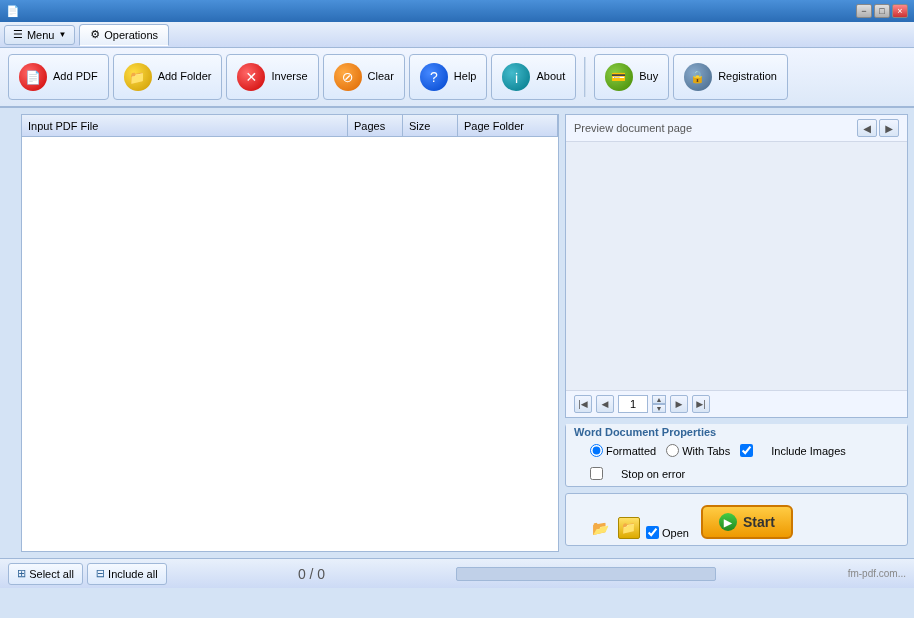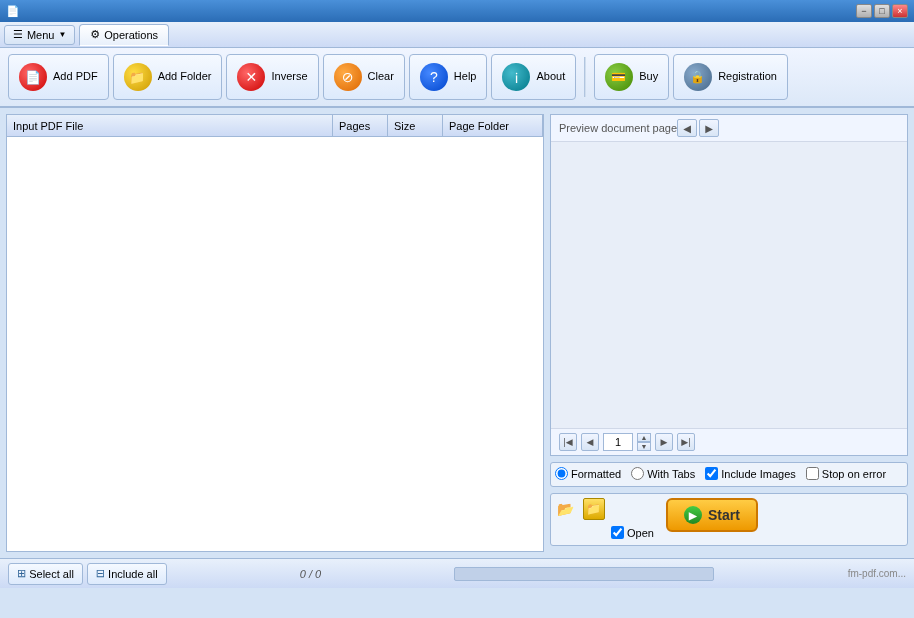--- a/index.html
+++ b/index.html
@@ -118,20 +118,21 @@
       height: 450px;
       background: #d4e3f5;
     }
 
     
     #left-panel {
       flex: 0 0 550px;
       display: flex;
       flex-direction: column;
       padding: 6px;
+      margin-left: 15px;
     }
 
     #file-table {
       flex: 1;
       background: white;
       border: 1px solid #a0b8d8;
     }
     #file-table-header {
       background: linear-gradient(to bottom, #e8f0fb, #ccdaf5);
       border-bottom: 1px solid #a0b8d8;
@@ -163,21 +164,21 @@
 
     #preview-area {
       flex: 1;
       background: white;
       border: 1px solid #a0b8d8;
       display: flex;
       flex-direction: column;
     }
     #preview-header {
       display: flex;
-      justify-content: flex-start;
+      justify-content: space-between;
       align-items: center;
       padding: 4px 8px;
       border-bottom: 1px solid #d0d8e8;
       background: #f0f5ff;
     }
     #preview-header-text { font-size: 11px; color: #555; }
     #preview-nav { display: flex; gap: 2px; }
     .nav-btn {
       width: 20px; height: 18px;
       background: linear-gradient(to bottom, #f0f5ff, #d8e5f5);
@@ -242,28 +243,28 @@
     }
     .group-box-title {
       font-size: 11px;
       font-weight: bold;
       color: #336699;
       background: #edf3fb;
       padding: 2px 8px;
       margin-top: -1px;
     }
     .group-box-content {
-      padding: 4px 4px 6px;
-      display: flex;
-      align-items: flex-start;
+      padding: 4px 24px 6px;
+      display: flex;
+      align-items: flex-end;
       gap: 10px;
       flex-wrap: wrap;
     }
     .radio-option { display: flex; align-items: center; gap: 3px; font-size: 11px; }
-    .checkbox-option { display: flex; align-items: center; gap: 3px; font-size: 11px; }
+    .checkbox-option { display: flex; align-items: center; gap: 18px; font-size: 11px; }
     #folder-icon-btn {
       width: 22px; height: 22px;
       background: none; border: none; cursor: pointer;
       font-size: 14px;
     }
     #folder-path {
       flex: 1;
       height: 22px;
       border: 1px solid #a0b8d8;
       padding: 0 4px;
@@ -318,21 +319,21 @@
     .bottom-btn {
       background: linear-gradient(to bottom, #f5f9ff, #ddeafc);
       border: 1px solid #a0b8d8;
       border-radius: 3px;
       padding: 2px 8px;
       font-size: 11px;
       cursor: pointer;
       display: flex; align-items: center; gap: 3px;
       height: 22px;
     }
-    #file-count { font-size: 11px; color: #555; font-style: italic; }
+    #file-count { font-size: 14px; color: #555; }
     #progress-bar-container {
       flex: 1;
       max-width: 260px;
       height: 14px;
       background: #c0d0e8;
       border: 1px solid #a0b8d8;
       border-radius: 2px;
       overflow: hidden;
     }
     #progress-bar-fill {
@@ -454,20 +455,21 @@
           <button class="spin-btn">▲</button>
           <button class="spin-btn">▼</button>
         </div>
         <button class="page-nav-btn">▶</button>
         <button class="page-nav-btn">▶|</button>
       </div>
     </div>
 
     <div id="properties-area">
       <div class="group-box">
+        <div class="group-box-title">Word Document Properties</div>
         <div class="group-box-content">
           <label class="radio-option">
             <input type="radio" name="format" checked="" style="">
             <span>Formatted</span>
           </label>
           <label class="radio-option">
             <input type="radio" name="format" style="">
             <span>With Tabs</span>
           </label>
           <label class="checkbox-option">

